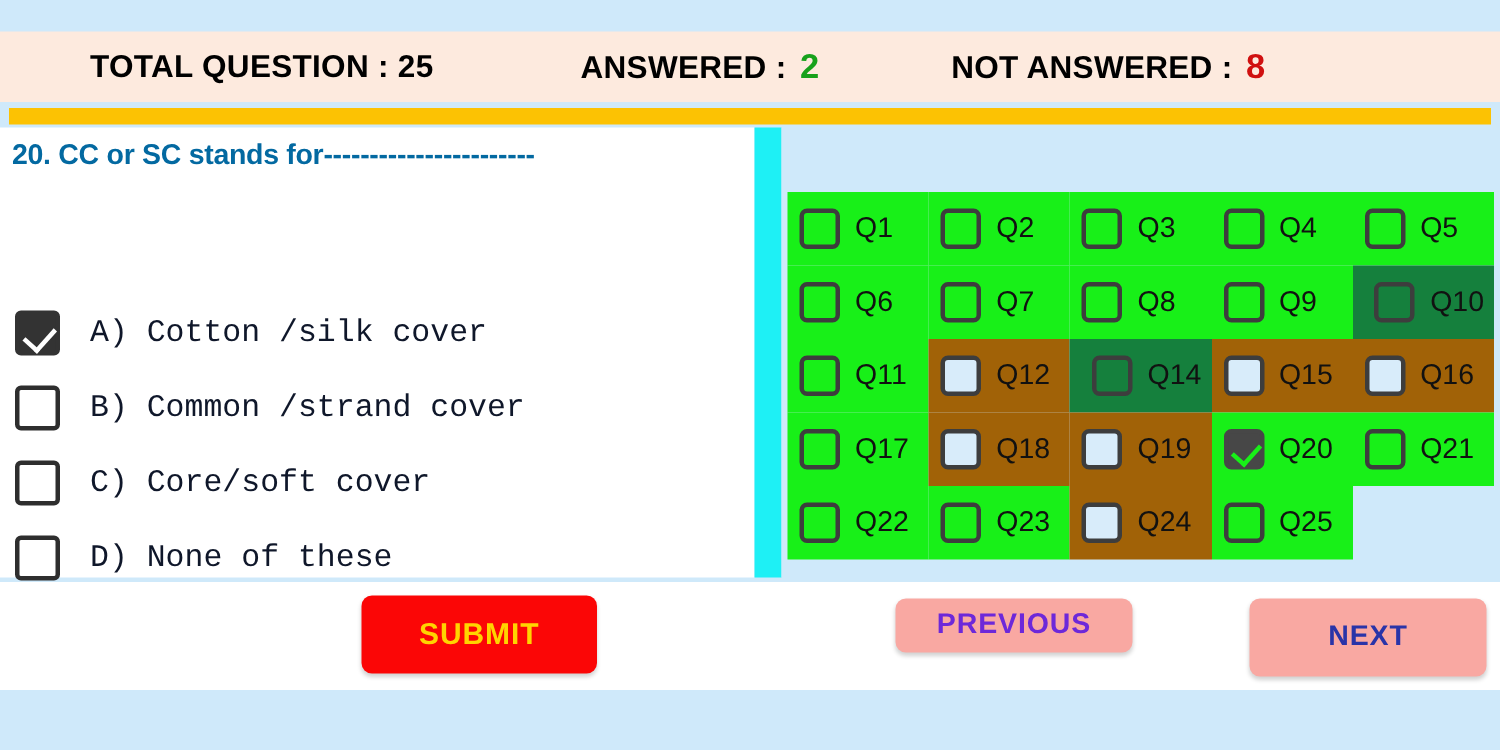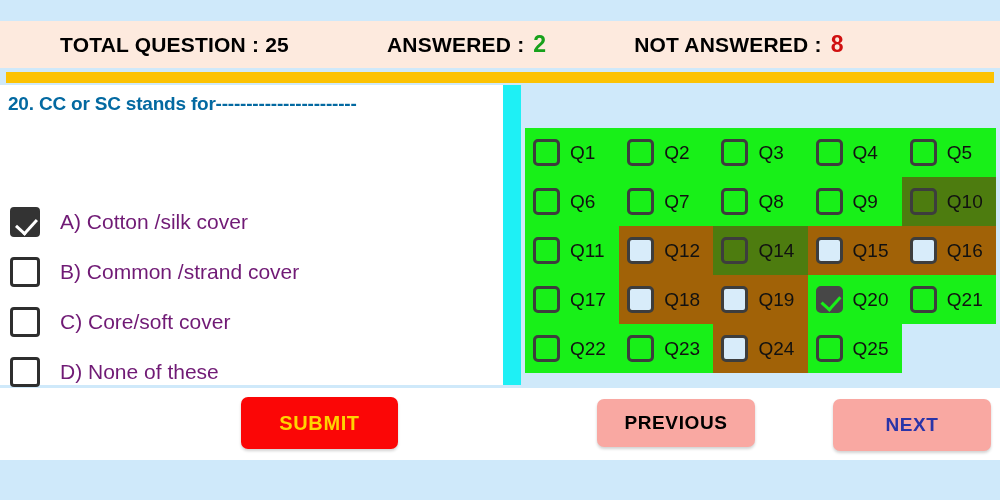--- a/index.html
+++ b/index.html
@@ -122,22 +122,23 @@
     top: 4px;
     width: 10px;
     height: 17px;
     border: solid #ffffff;
     border-width: 0 3.5px 3.5px 0;
     transform: rotate(42deg);
   }
   .opt-label {
     margin-left: 20px;
     font-size: 21px;
-    color: #701a75;
+    color: #0f172a;
     white-space: nowrap;
+    font-family: Liberation Mono, monospace;
   }
 
   
   .cyan-bar {
     position: absolute;
     left: 503px;
     top: 0;
     width: 18px;
     height: 300px;
     background: #1ef0f5;
@@ -161,21 +162,21 @@
     grid-template-columns: repeat(5, 1fr);
     grid-auto-rows: 49px;
   }
   .cell {
     display: flex;
     align-items: center;
     padding-left: 8px;
     box-sizing: border-box;
   }
   .cell.green { background: #18f018; }
-  .cell.red { background: #4d7c0f; }
+  .cell.red { background: #15803d; justify-content: center; }
   .cell.blue { background: #a16207; }
   .cell-box {
     width: 27px;
     height: 27px;
     box-sizing: border-box;
     border: 3.5px solid #3d3d3d;
     border-radius: 5px;
     background: transparent;
     flex: 0 0 auto;
     position: relative;
@@ -230,23 +231,23 @@
     width: 157px;
     height: 52px;
     background: #fb0606;
     color: #ffd400;
     font-size: 20px;
   }
   .btn-previous {
     left: 597px;
     top: 11px;
     width: 158px;
-    height: 48px;
+    height: 36px;
     background: #f9a8a2;
-    color: #000000;
+    color: #6d28d9;
     font-size: 19px;
   }
   .btn-next {
     left: 833px;
     top: 11px;
     width: 158px;
     height: 52px;
     background: #f9a8a2;
     color: #2a34a8;
     font-size: 19px;

